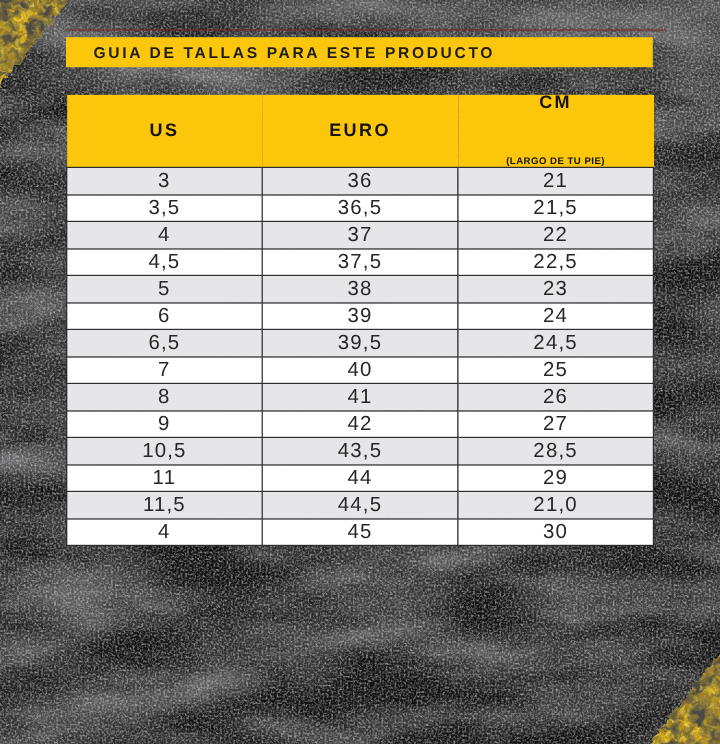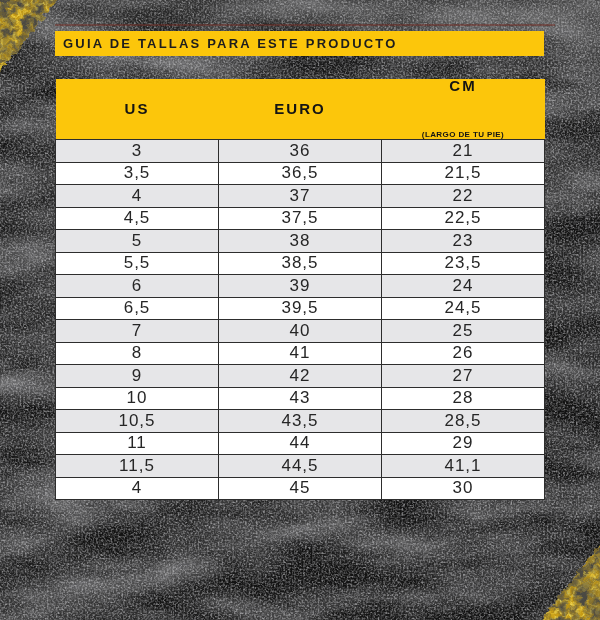--- a/index.html
+++ b/index.html
@@ -14,21 +14,21 @@
   *{box-sizing:border-box;}
   html,body{margin:0;padding:0;width:600px;height:620px;overflow:hidden;
     font-family:"Liberation Sans", sans-serif;background:var(--bg);}
   .stage{position:relative;width:600px;height:620px;}
   svg.bg{position:absolute;left:0;top:0;display:block;}
 
   .red-paint-line{position:absolute;left:55px;top:24px;width:500px;height:2px;
     background:rgba(110,40,32,.5);pointer-events:none;}
 
   .title-bar{position:absolute;left:55px;top:31px;width:489px;height:25px;
-    background:var(--yellow);display:flex;align-items:center;padding-left:8px;}
+    background:var(--yellow);display:flex;align-items:center;padding-left:23px;}
   .title-bar span{font-size:13px;font-weight:800;letter-spacing:2.2px;color:var(--ink);
     white-space:nowrap;}
 
   table.size-table{position:absolute;left:55px;top:79px;width:489px;
     border-collapse:collapse;table-layout:fixed;}
   table.size-table thead th{
     background:var(--yellow);height:37px;border:0;border-bottom:1.5px solid var(--border);
     padding:0;text-align:center;vertical-align:middle;color:#141414;}
   .h-label{display:block;font-size:15px;font-weight:800;letter-spacing:2px;line-height:14px;}
   .h-sub{display:block;font-size:8px;font-weight:700;letter-spacing:.4px;line-height:9px;margin-top:37px;}
@@ -140,25 +140,20 @@
           <td>4,5</td>
           <td>37,5</td>
           <td>22,5</td>
         </tr>
         <tr>
           <td>5</td>
           <td>38</td>
           <td>23</td>
         </tr>
         <tr>
-          <td>5,5</td>
-          <td>38,5</td>
-          <td>23,5</td>
-        </tr>
-        <tr>
           <td>6</td>
           <td>39</td>
           <td>24</td>
         </tr>
         <tr>
           <td>6,5</td>
           <td>39,5</td>
           <td>24,5</td>
         </tr>
         <tr>
@@ -170,38 +165,33 @@
           <td>8</td>
           <td>41</td>
           <td>26</td>
         </tr>
         <tr>
           <td>9</td>
           <td>42</td>
           <td>27</td>
         </tr>
         <tr>
-          <td>10</td>
-          <td>43</td>
-          <td>28</td>
-        </tr>
-        <tr>
           <td>10,5</td>
           <td>43,5</td>
           <td>28,5</td>
         </tr>
         <tr>
           <td>11</td>
           <td>44</td>
           <td>29</td>
         </tr>
         <tr>
           <td>11,5</td>
           <td>44,5</td>
-          <td>41,1</td>
+          <td>21,0</td>
         </tr>
         <tr>
           <td>4</td>
           <td>45</td>
           <td>30</td>
         </tr>
       </tbody>
   </table>
 
 </div>

